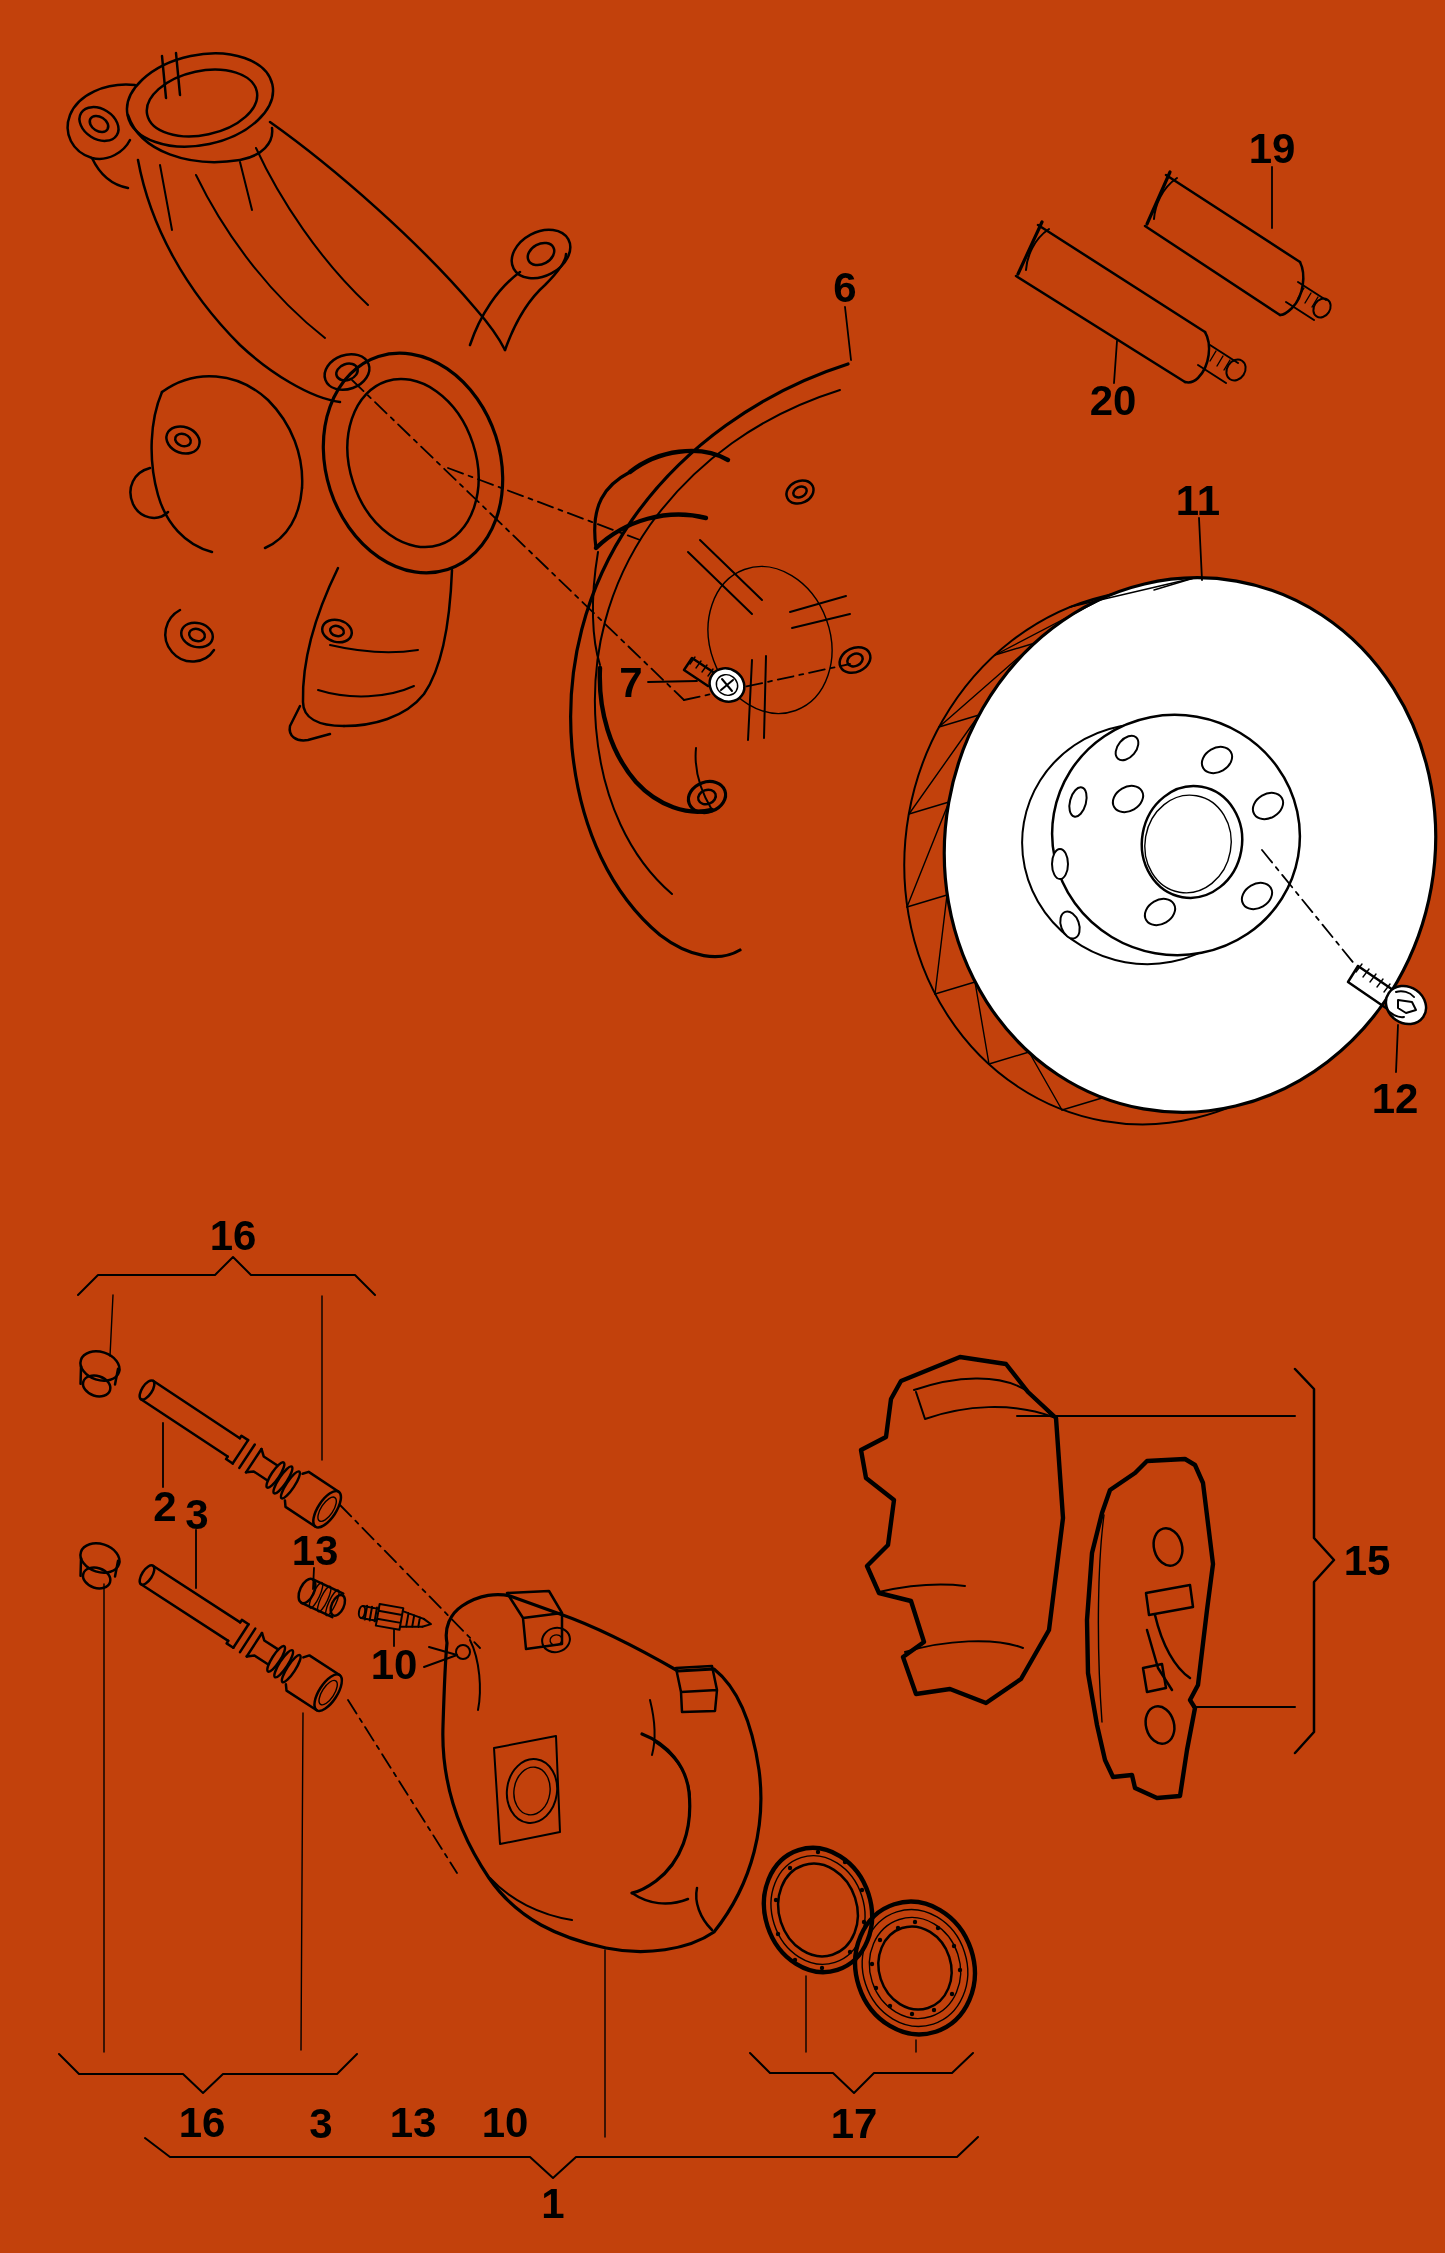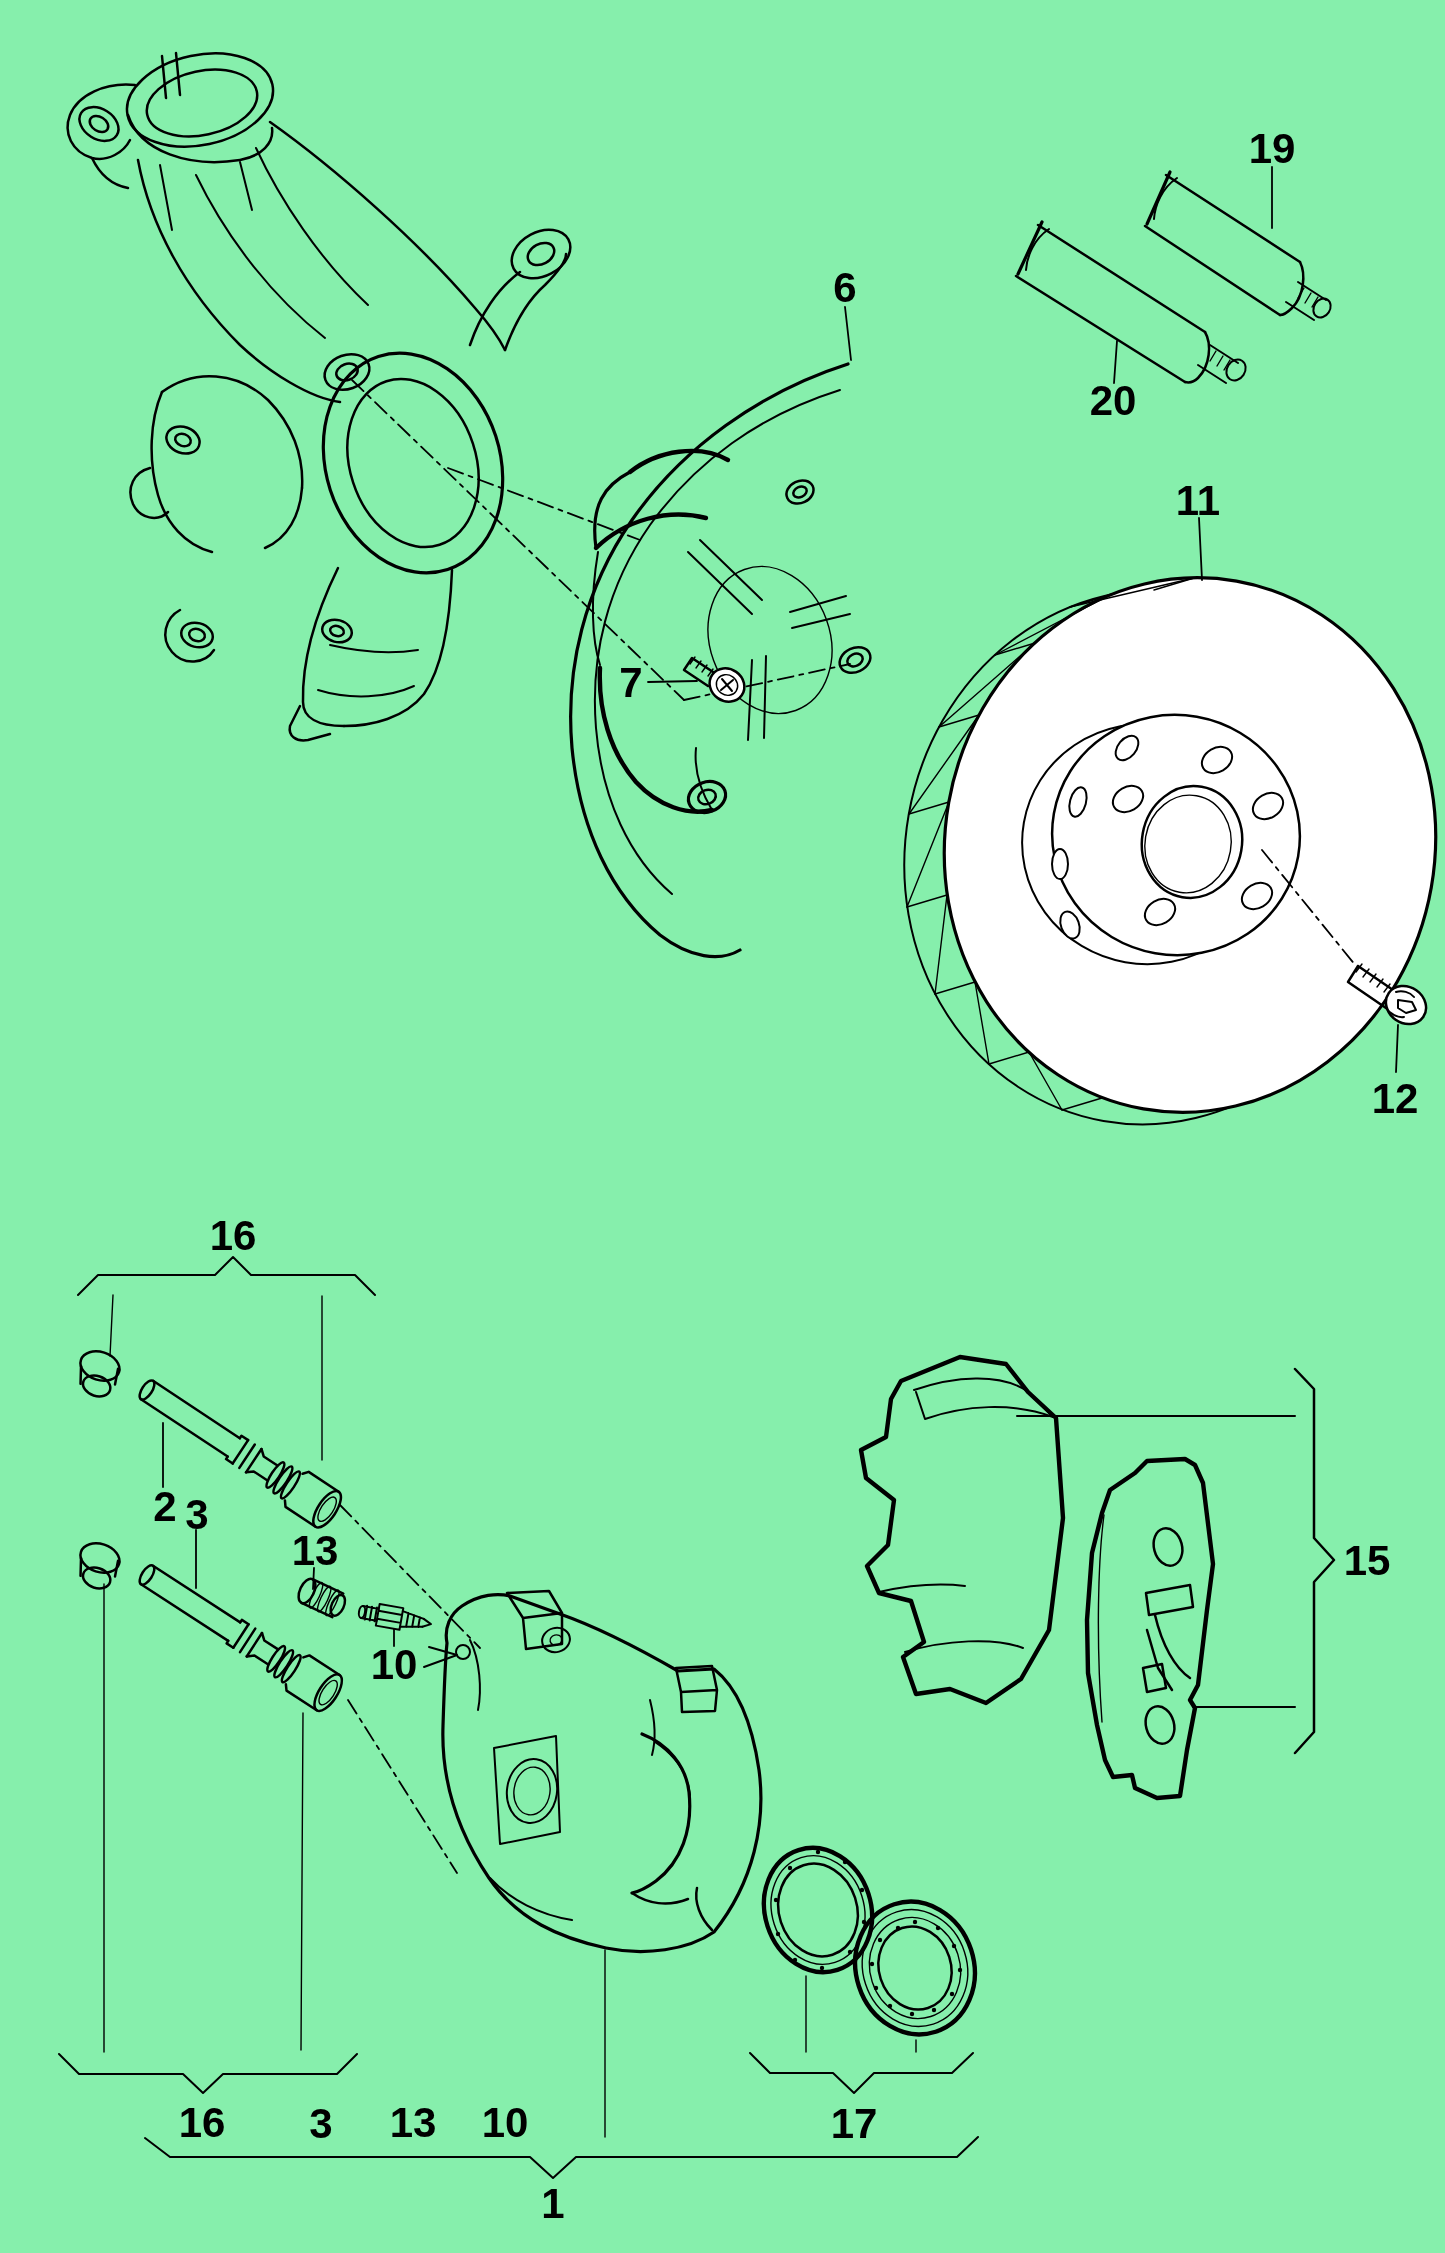--- a/index.html
+++ b/index.html
@@ -1,16 +1,16 @@
 <!DOCTYPE html>
 <html><head>
 <meta charset="utf-8">
 <style>
   html,body{margin:0;padding:0;background:#ffffff;}
-  #stage{position:relative;width:1445px;height:2253px;background:#86efac;overflow:hidden;}
+  #stage{position:relative;width:1445px;height:2253px;background:#c2410c;overflow:hidden;}
   svg{display:block;}
   path,ellipse,line,polyline,polygon,circle{stroke:#000;fill:none;stroke-linecap:round;stroke-linejoin:round;}
   .s1{stroke-width:1.4}.s2{stroke-width:2}.s25{stroke-width:2.5}.s3{stroke-width:3.2}.s4{stroke-width:4.4}
   .fw{fill:#fff}
   .dot{fill:#000;stroke:none}
   .dash{stroke-dasharray:16 6 4 6;stroke-width:1.8}
   .ldr{stroke-width:1.8}
   .hl{stroke:none}
   text.lbl{font-family:"Liberation Sans",sans-serif;font-size:42px;font-weight:700;fill:#000;stroke:none;text-anchor:middle;}
 </style>

